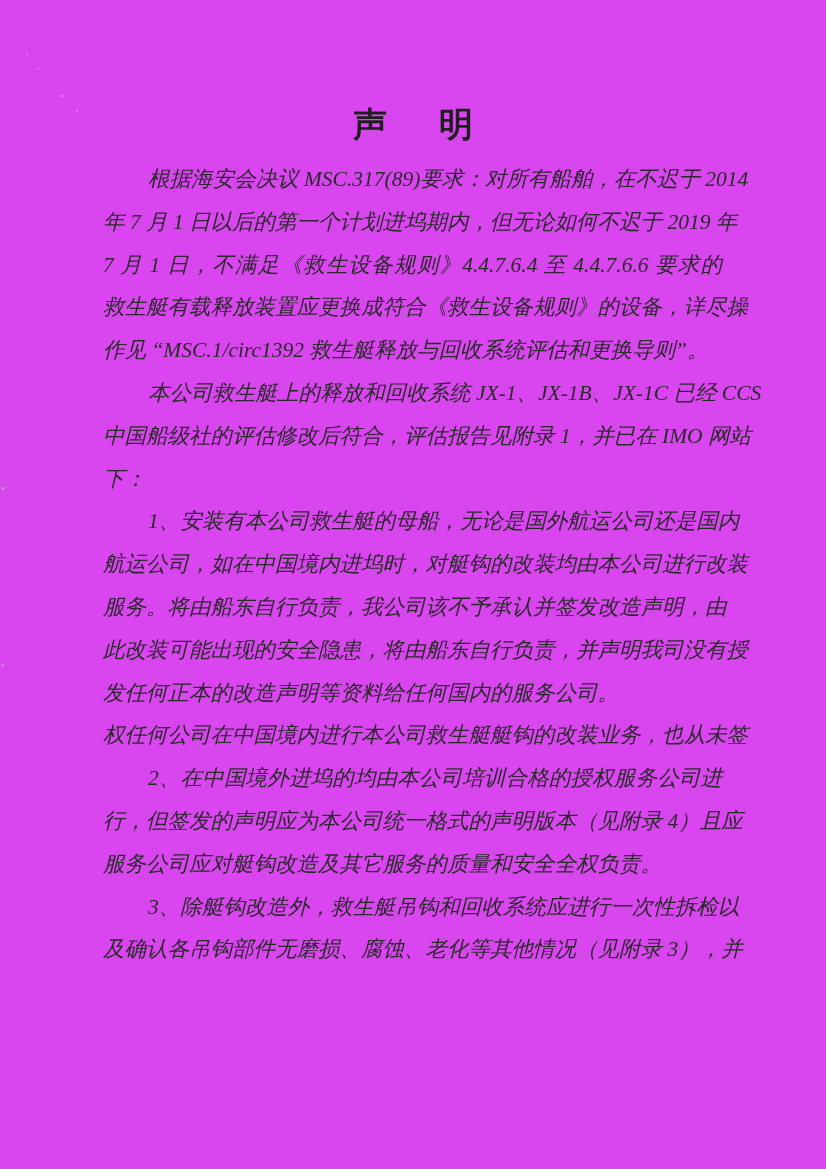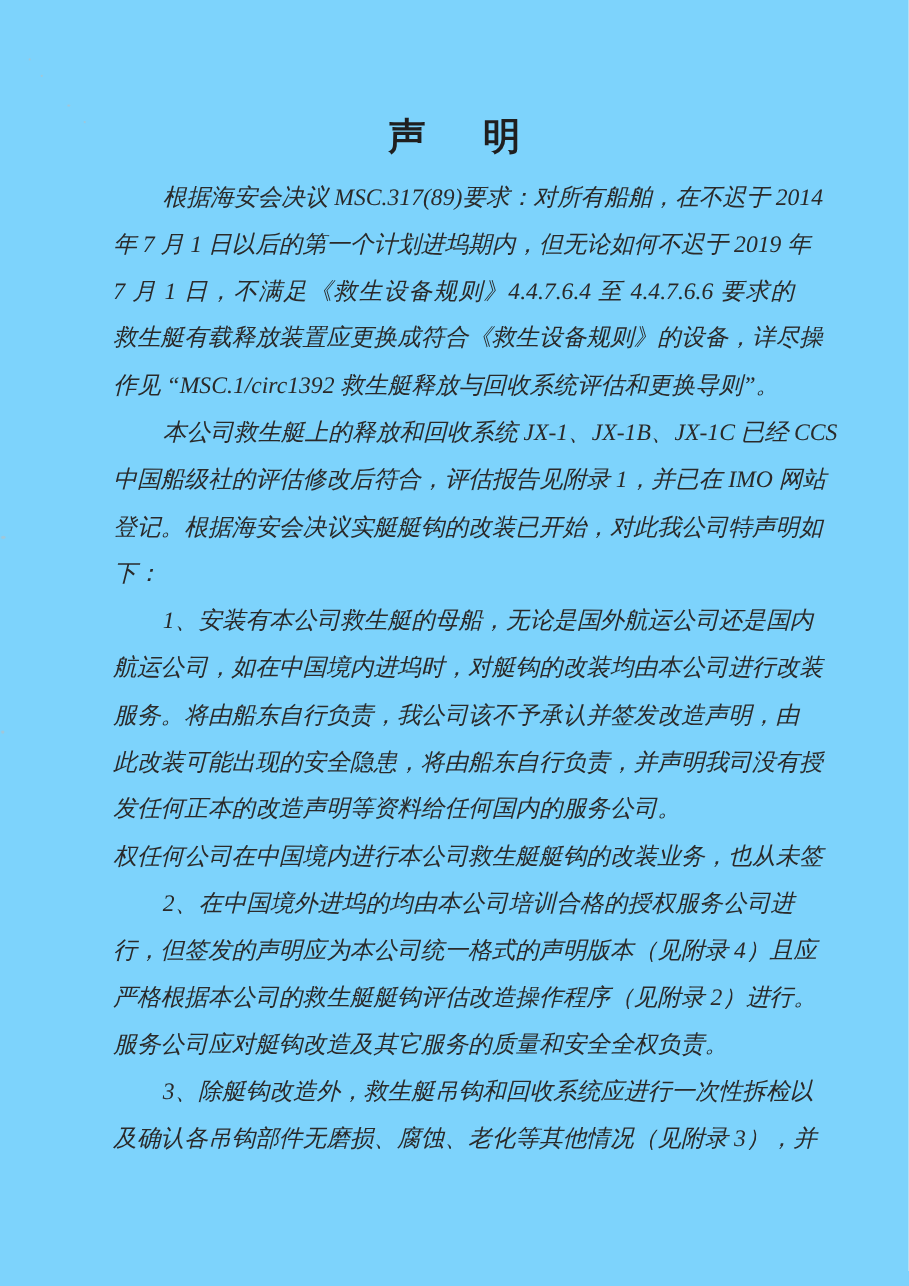--- a/index.html
+++ b/index.html
@@ -4,21 +4,21 @@
 <style>
   html, body {
     margin: 0;
     padding: 0;
     background: #e8e8e8;
   }
   .page {
     position: relative;
     width: 826px;
     height: 1169px;
-    background: #7dd3fc;
+    background: #d946ef;
     overflow: hidden;
     font-family: "Liberation Serif", "DejaVu Serif", serif;
     color: #262626;
   }
   
   .speck {
     position: absolute;
     background: #bdbdbd;
     opacity: 0.55;
     border-radius: 50%;
@@ -87,29 +87,27 @@
   </div>
 
   <div class="body-text">
     <div class="line indent">根据海安会决议 MSC.317(89)要求：对所有船舶，在不迟于 2014</div>
     <div class="line">年 7 月 1 日以后的第一个计划进坞期内，但无论如何不迟于 2019 年</div>
     <div class="line">7 月 1 日，不满足《救生设备规则》4.4.7.6.4 至 4.4.7.6.6 要求的</div>
     <div class="line">救生艇有载释放装置应更换成符合《救生设备规则》的设备，详尽操</div>
     <div class="line end">作见 “MSC.1/circ1392 救生艇释放与回收系统评估和更换导则”。</div>
     <div class="line indent">本公司救生艇上的释放和回收系统 JX-1、JX-1B、JX-1C 已经 CCS</div>
     <div class="line">中国船级社的评估修改后符合，评估报告见附录 1，并已在 IMO 网站</div>
-    <div class="line">登记。根据海安会决议实艇艇钩的改装已开始，对此我公司特声明如</div>
     <div class="line end">下：</div>
     <div class="line indent">1、安装有本公司救生艇的母船，无论是国外航运公司还是国内</div>
     <div class="line">航运公司，如在中国境内进坞时，对艇钩的改装均由本公司进行改装</div>
     <div class="line">服务。将由船东自行负责，我公司该不予承认并签发改造声明，由</div>
     <div class="line">此改装可能出现的安全隐患，将由船东自行负责，并声明我司没有授</div>
     <div class="line end">发任何正本的改造声明等资料给任何国内的服务公司。</div>
     <div class="line">权任何公司在中国境内进行本公司救生艇艇钩的改装业务，也从未签</div>
     <div class="line indent">2、在中国境外进坞的均由本公司培训合格的授权服务公司进</div>
     <div class="line">行，但签发的声明应为本公司统一格式的声明版本（见附录 4）且应</div>
-    <div class="line">严格根据本公司的救生艇艇钩评估改造操作程序（见附录 2）进行。</div>
     <div class="line end">服务公司应对艇钩改造及其它服务的质量和安全全权负责。</div>
     <div class="line indent">3、除艇钩改造外，救生艇吊钩和回收系统应进行一次性拆检以</div>
     <div class="line">及确认各吊钩部件无磨损、腐蚀、老化等其他情况（见附录 3），并</div>
   </div>
 
 </div>
 
 </body></html>

